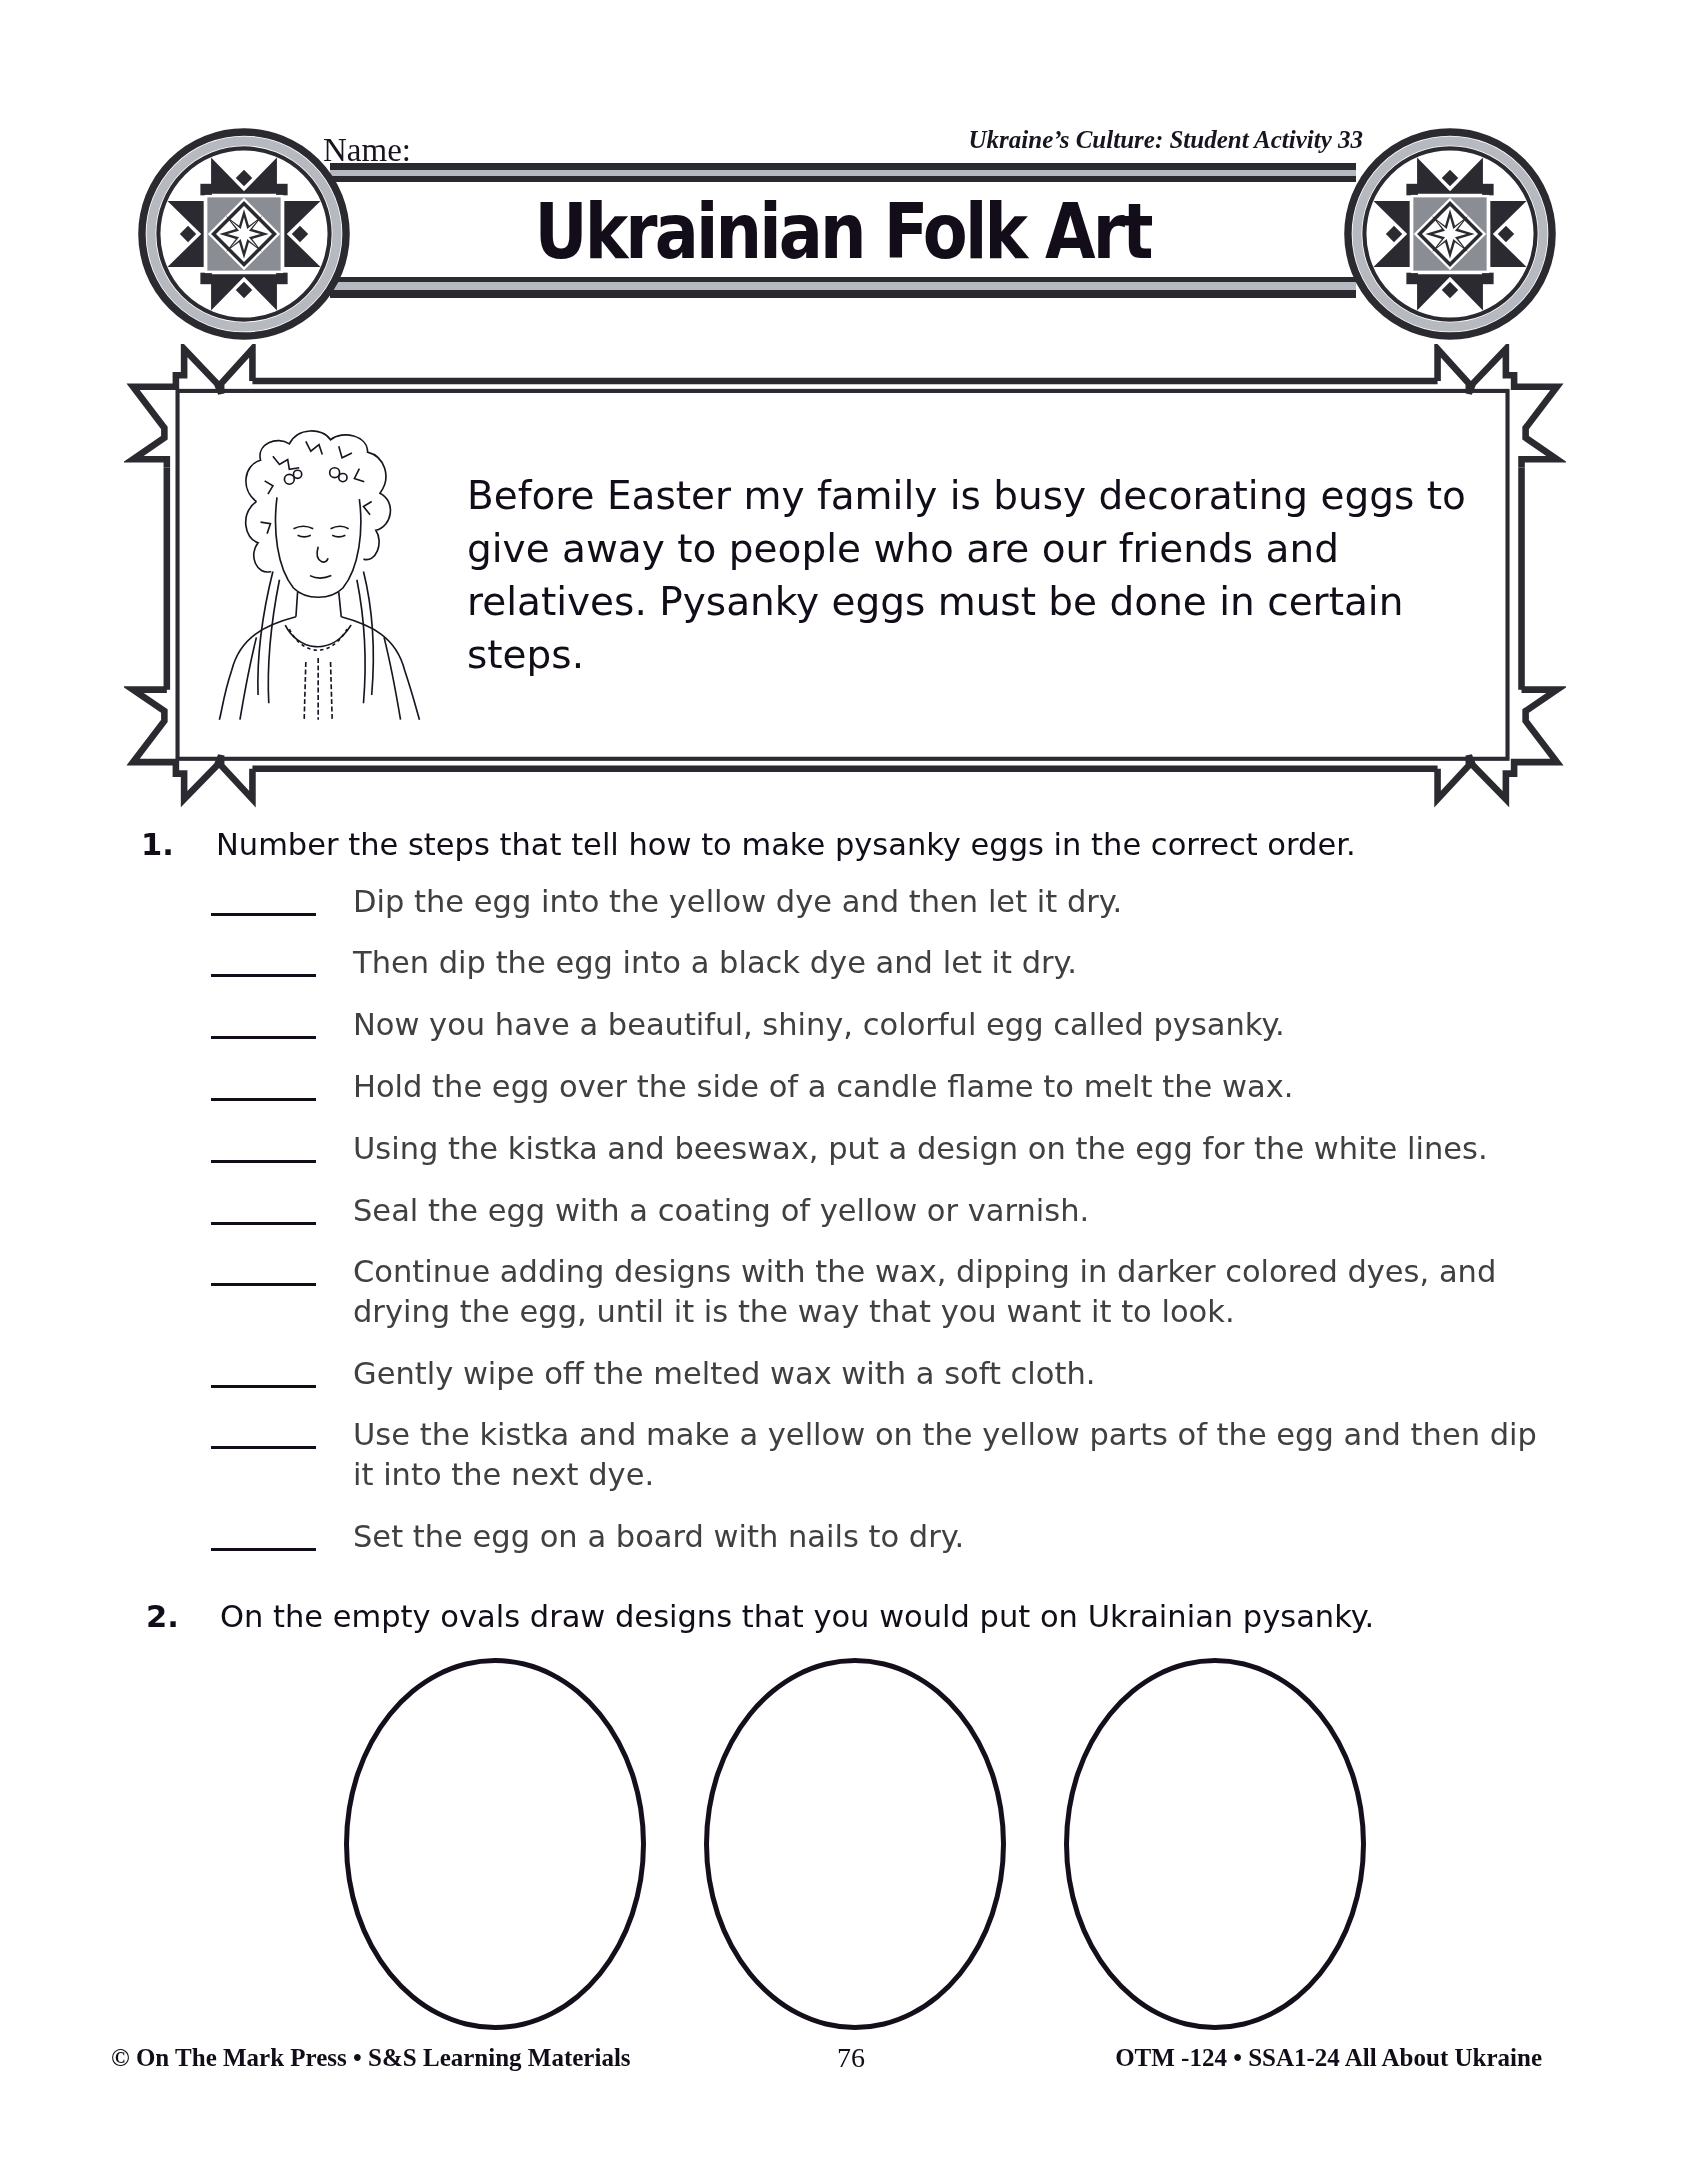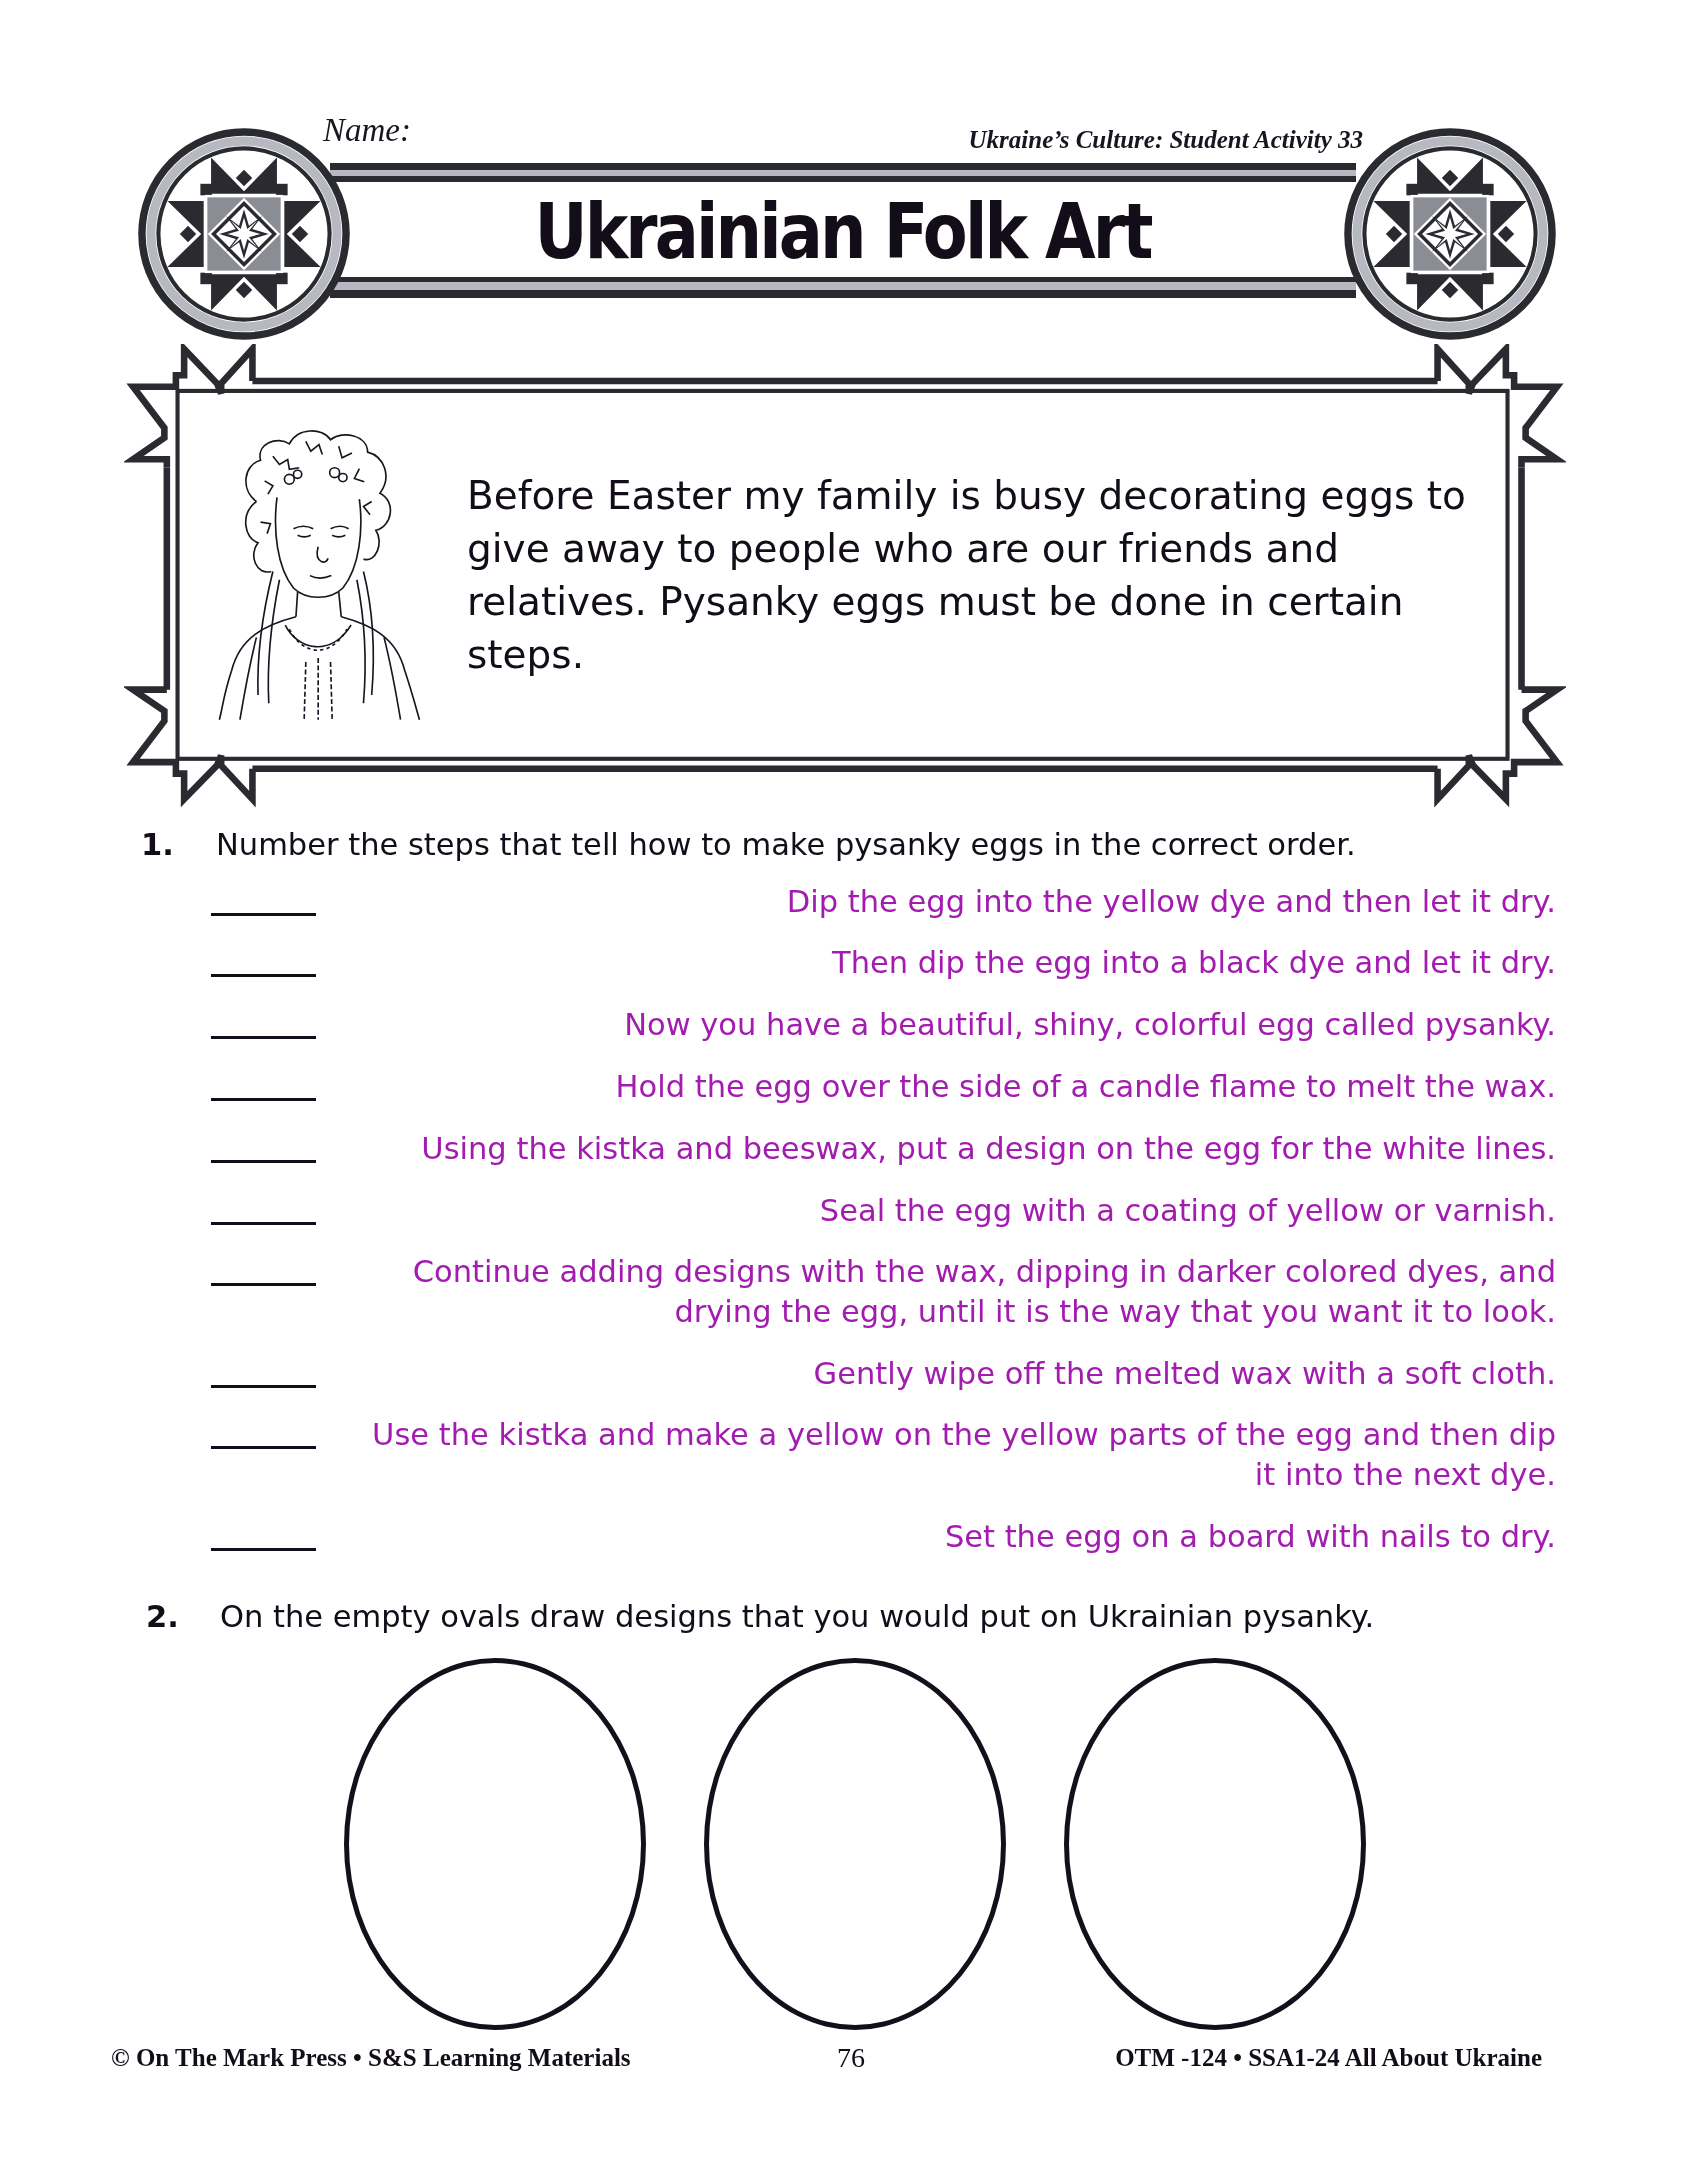--- a/index.html
+++ b/index.html
@@ -1,35 +1,35 @@
 <!DOCTYPE html>
 <html style="font-size:13px"><head>
 <meta charset="utf-8">
 <style>
   html, body { margin: 0; padding: 0; background: #ffffff; }
   body { width: 1687px; height: 2183px; position: relative; overflow: hidden; color: #1a1420; }
   .abs { position: absolute; }
   .serif { font-family: "Liberation Serif", "DejaVu Serif", serif; }
   .comic { font-family: "DejaVu Sans", "Liberation Sans", sans-serif; }
 
-  #name-label { left: 323px; top: 110px; font-size: 33px; line-height: 40px; white-space: nowrap; font-style: italic; }
+  #name-label { left: 323px; top: 130px; font-size: 33px; line-height: 40px; white-space: nowrap; }
   #activity-label { right: 324px; top: 125px; font-size: 25px; line-height: 30px; font-weight: bold; font-style: italic; white-space: nowrap; }
 
   .bar { position: absolute; }
   #title-text { left: 334px; width: 1017px; top: 186px; height: 91px; text-align: center;
     font-family: "DejaVu Sans", "Liberation Sans", sans-serif; font-weight: bold; font-size: 76px; line-height: 91px;
     letter-spacing: -3.3px; transform: scaleX(0.86); transform-origin: center; white-space: nowrap; color: #120d18; }
 
   #quote-text { left: 467px; top: 445px; width: 1013px; font-size: 39px; line-height: 53px; color: #120d18; margin-top: 24px; }
 
   .q-head { position: absolute; font-size: 30.5px; line-height: 38px; white-space: nowrap; color: #120d18; }
   .q-num { position: absolute; font-weight: bold; font-size: 30.5px; line-height: 38px; color: #120d18; }
   .step { position: absolute; left: 211px; width: 1351px; }
   .step .blank { position: absolute; left: 0; width: 105px; height: 3.3px; background: #120d18; }
-  .step .txt { position: absolute; left: 142px; width: 1203px; font-size: 30.5px; line-height: 40px; color: #a21caf; text-align: right; }
+  .step .txt { position: absolute; left: 142px; width: 1203px; font-size: 30.5px; line-height: 40px; color: #404040; }
 
   .oval { position: absolute; width: 302px; height: 372px; box-sizing: border-box; border: 5.8px solid #150f1c; border-radius: 50%; }
 
   .footer { position: absolute; top: 2043px; font-size: 25px; line-height: 30px; font-weight: bold; white-space: nowrap; color: #120d18; }
   #footer-page { font-weight: normal; font-size: 28px; }
 </style>
 </head>
 <body>
 
 <div id="name-label" class="abs serif">Name:</div>

